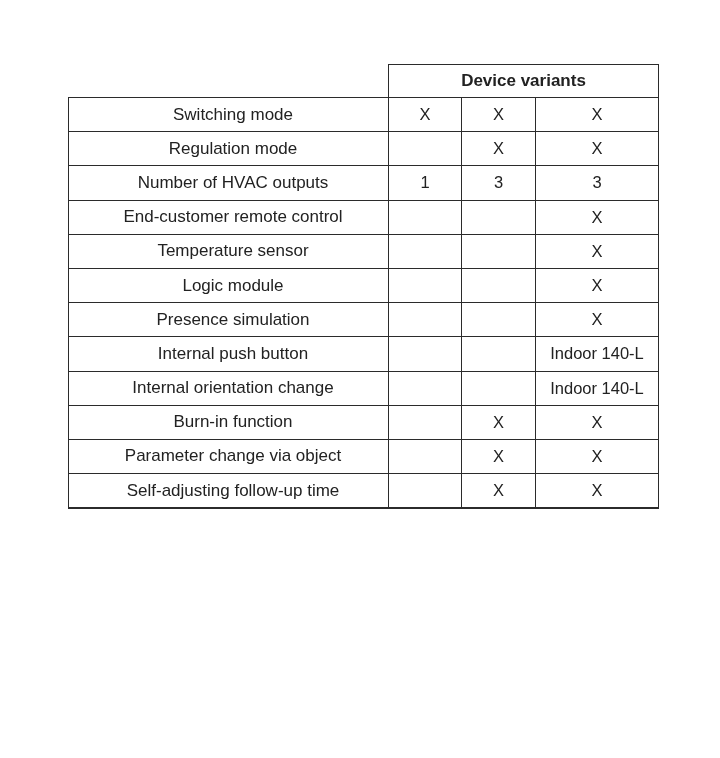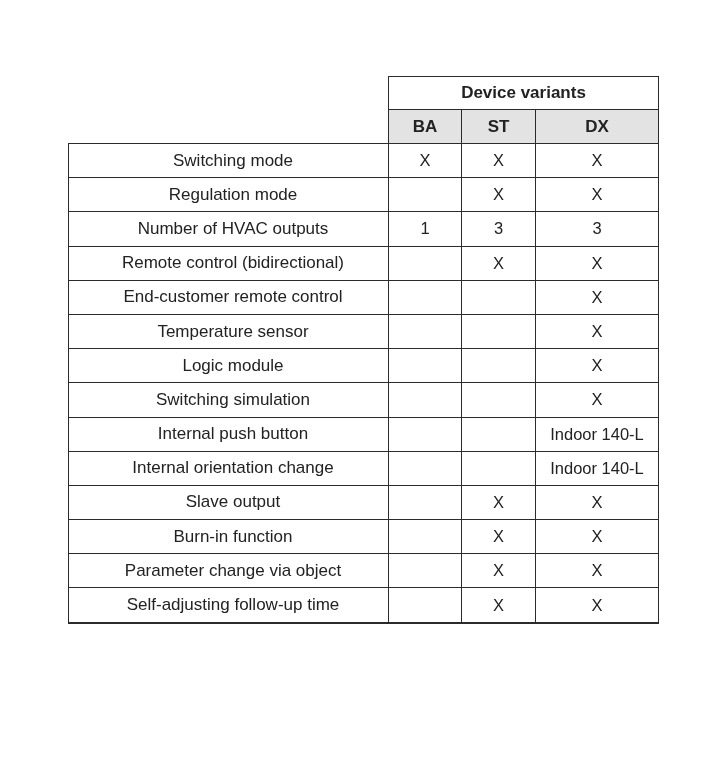--- a/index.html
+++ b/index.html
@@ -11,21 +11,21 @@
   .page {
     position: relative;
     width: 720px;
     height: 758px;
     background: #ffffff;
     overflow: hidden;
   }
   .table-wrap {
     position: absolute;
     left: 68px;
-    top: 76px;
+    top: 64px;
   }
   table.variants {
     border-collapse: collapse;
     table-layout: fixed;
     width: 590px;
     color: #222222;
   }
   col.c-feature { width: 320px; }
   col.c-ba { width: 73px; }
   col.c-st { width: 74px; }
@@ -85,26 +85,20 @@
         <col class="c-feature">
         <col class="c-ba">
         <col class="c-st">
         <col class="c-dx">
       </colgroup>
       <thead>
         <tr>
           <td class="blank-cell"></td>
           <th class="group-header" colspan="3">Device variants</th>
         </tr>
-        <tr>
-          <td class="blank-cell"></td>
-          <th class="col-header">BA</th>
-          <th class="col-header">ST</th>
-          <th class="col-header">DX</th>
-        </tr>
       </thead>
       <tbody>
           <tr>
             <td class="feature-cell">Switching mode</td>
             <td class="value-cell">X</td>
             <td class="value-cell">X</td>
             <td class="value-cell">X</td>
           </tr>
           <tr>
             <td class="feature-cell">Regulation mode</td>
@@ -112,66 +106,54 @@
             <td class="value-cell">X</td>
             <td class="value-cell">X</td>
           </tr>
           <tr>
             <td class="feature-cell">Number of HVAC outputs</td>
             <td class="value-cell">1</td>
             <td class="value-cell">3</td>
             <td class="value-cell">3</td>
           </tr>
           <tr>
-            <td class="feature-cell">Remote control (bidirectional)</td>
-            <td class="value-cell"></td>
-            <td class="value-cell">X</td>
-            <td class="value-cell">X</td>
-          </tr>
-          <tr>
             <td class="feature-cell">End-customer remote control</td>
             <td class="value-cell"></td>
             <td class="value-cell"></td>
             <td class="value-cell">X</td>
           </tr>
           <tr>
             <td class="feature-cell">Temperature sensor</td>
             <td class="value-cell"></td>
             <td class="value-cell"></td>
             <td class="value-cell">X</td>
           </tr>
           <tr>
             <td class="feature-cell">Logic module</td>
             <td class="value-cell"></td>
             <td class="value-cell"></td>
             <td class="value-cell">X</td>
           </tr>
           <tr>
-            <td class="feature-cell">Switching simulation</td>
+            <td class="feature-cell">Presence simulation</td>
             <td class="value-cell"></td>
             <td class="value-cell"></td>
             <td class="value-cell">X</td>
           </tr>
           <tr>
             <td class="feature-cell">Internal push button</td>
             <td class="value-cell"></td>
             <td class="value-cell"></td>
             <td class="value-cell">Indoor 140-L</td>
           </tr>
           <tr>
             <td class="feature-cell">Internal orientation change</td>
             <td class="value-cell"></td>
             <td class="value-cell"></td>
             <td class="value-cell">Indoor 140-L</td>
-          </tr>
-          <tr>
-            <td class="feature-cell">Slave output</td>
-            <td class="value-cell"></td>
-            <td class="value-cell">X</td>
-            <td class="value-cell">X</td>
           </tr>
           <tr>
             <td class="feature-cell">Burn-in function</td>
             <td class="value-cell"></td>
             <td class="value-cell">X</td>
             <td class="value-cell">X</td>
           </tr>
           <tr>
             <td class="feature-cell">Parameter change via object</td>
             <td class="value-cell"></td>

